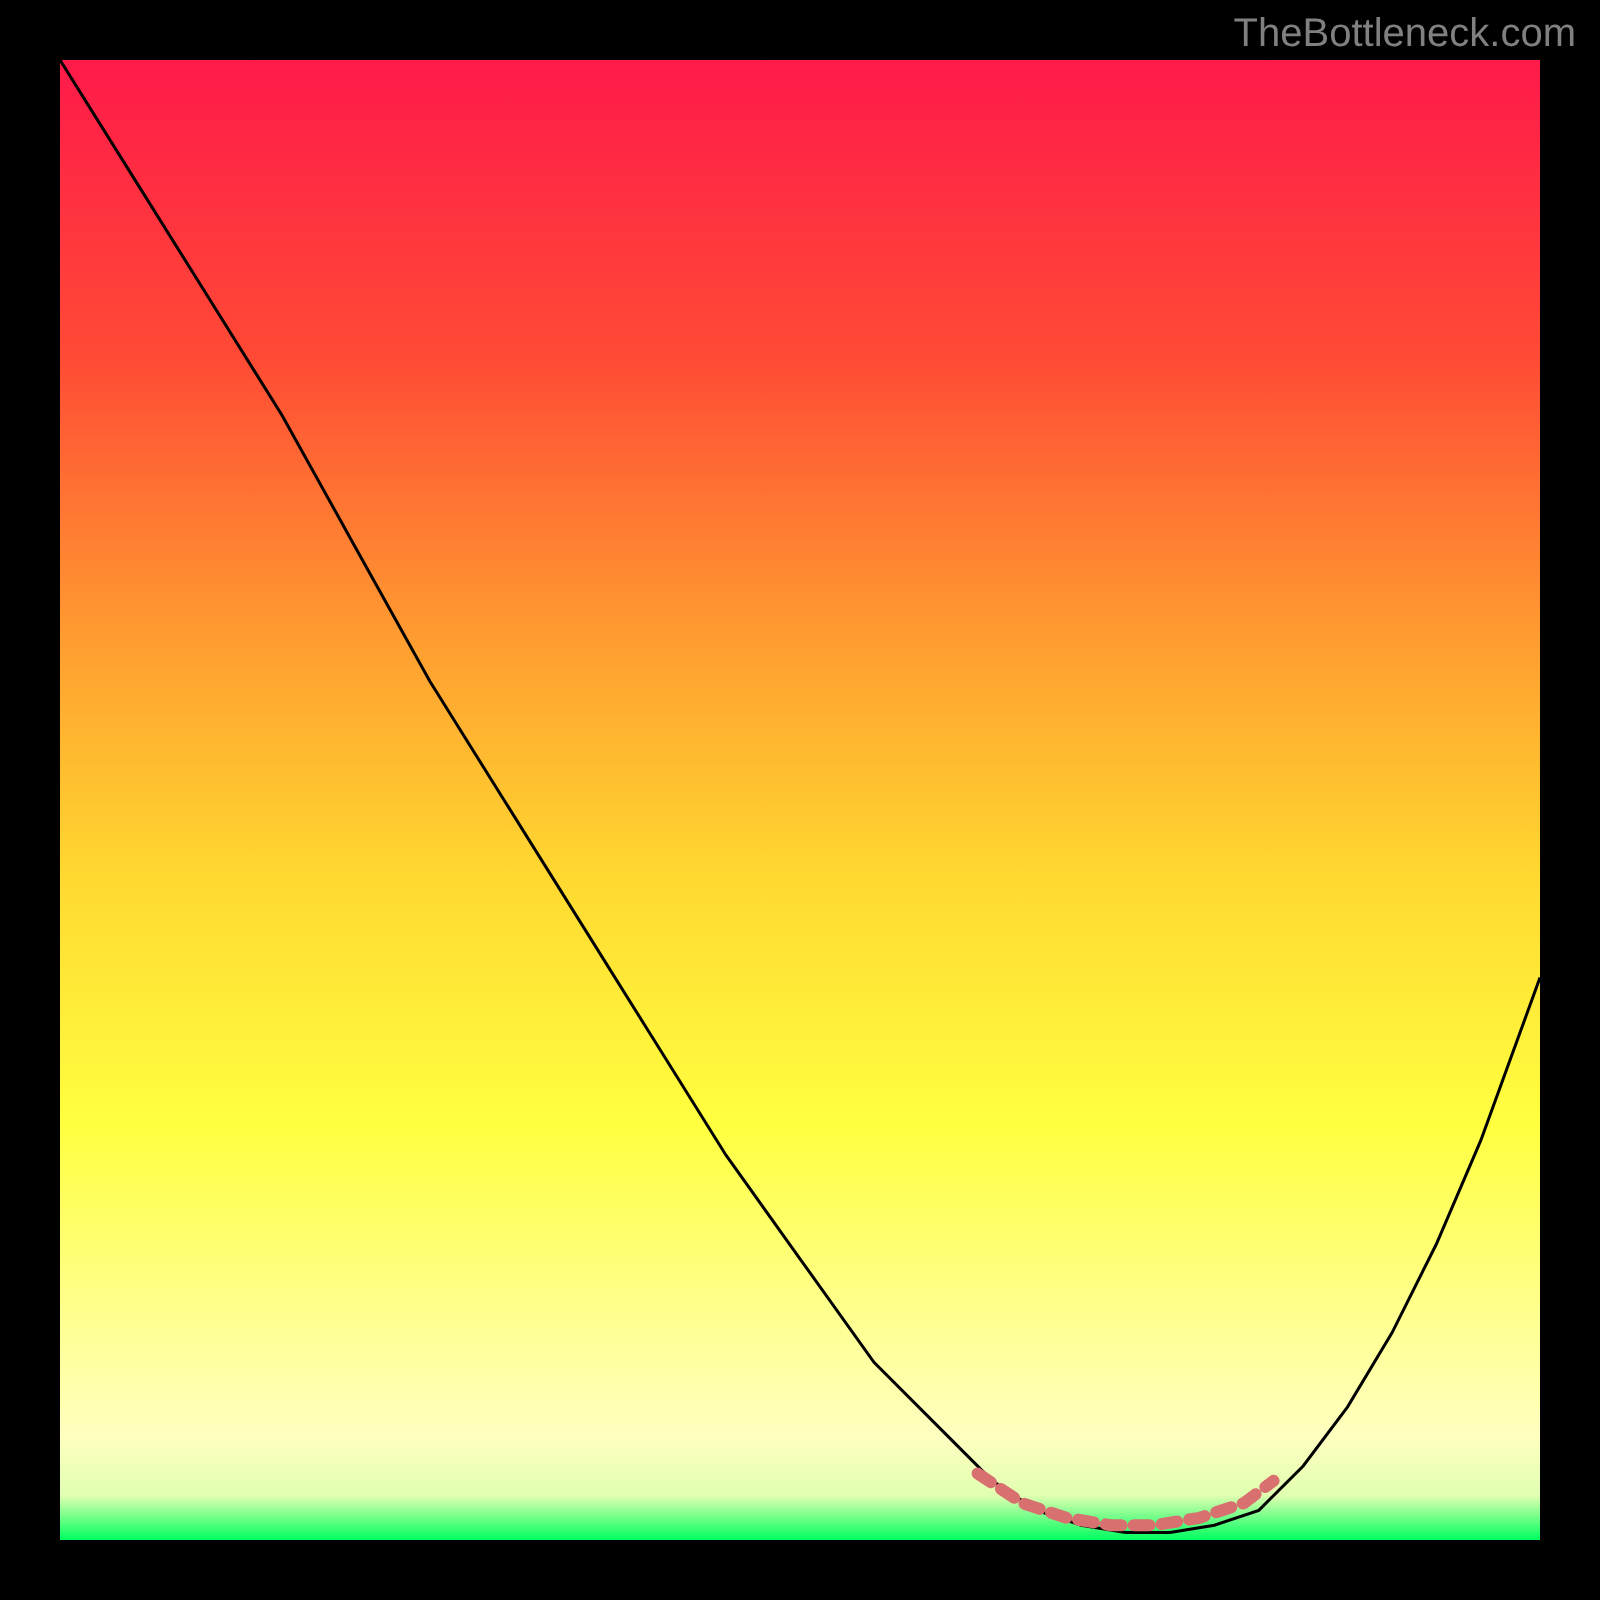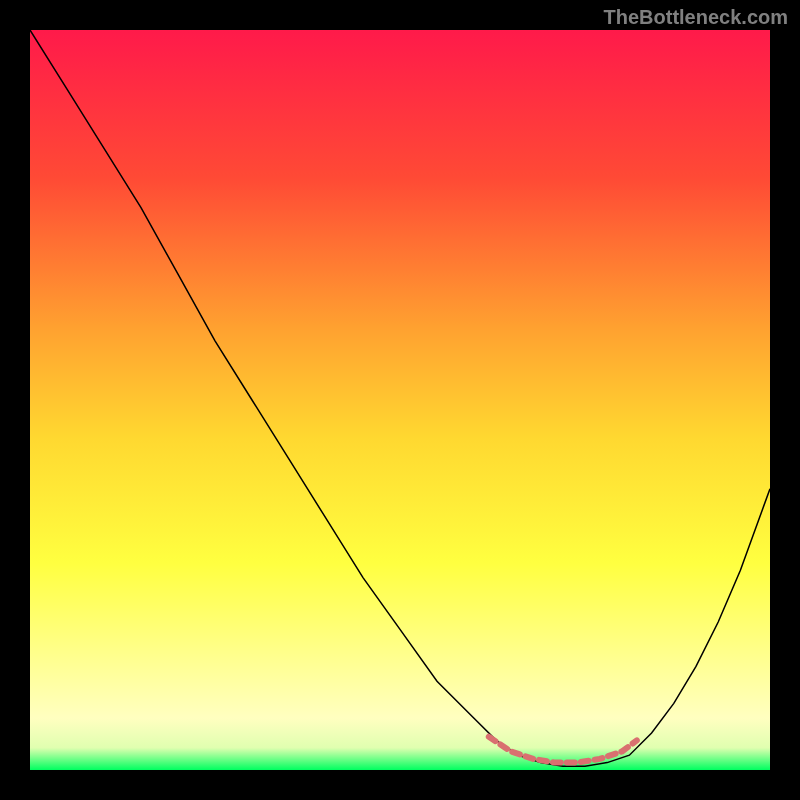--- a/index.html
+++ b/index.html
@@ -10,21 +10,21 @@
       height: 800px;
       position: relative;
       font-family: Arial, sans-serif;
     }
     .watermark {
       position: absolute;
       top: 6px;
       right: 12px;
       color: #808080;
       font-size: 20px;
-      font-weight: bold;
+      font-weight: normal;
       z-index: 10;
     }
     .chart-container {
       position: absolute;
       top: 30px;
       left: 30px;
       width: 740px;
       height: 740px;
     }
     svg {

